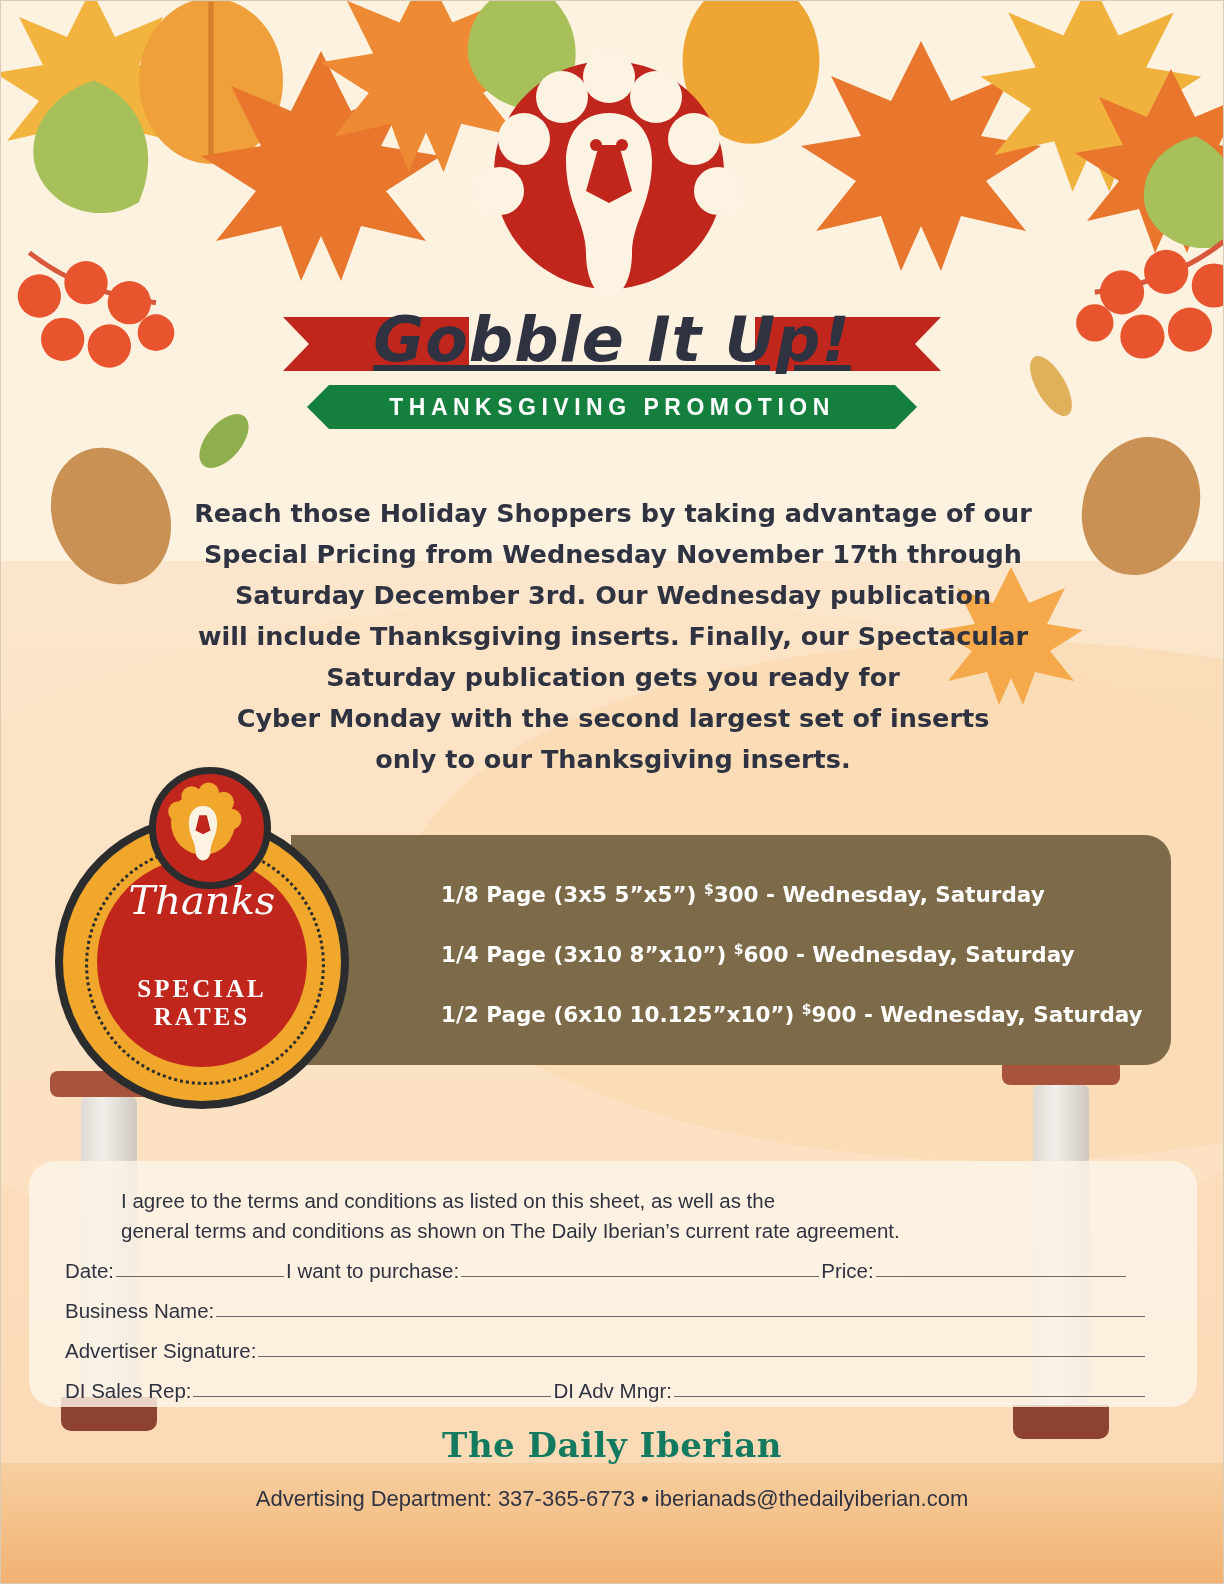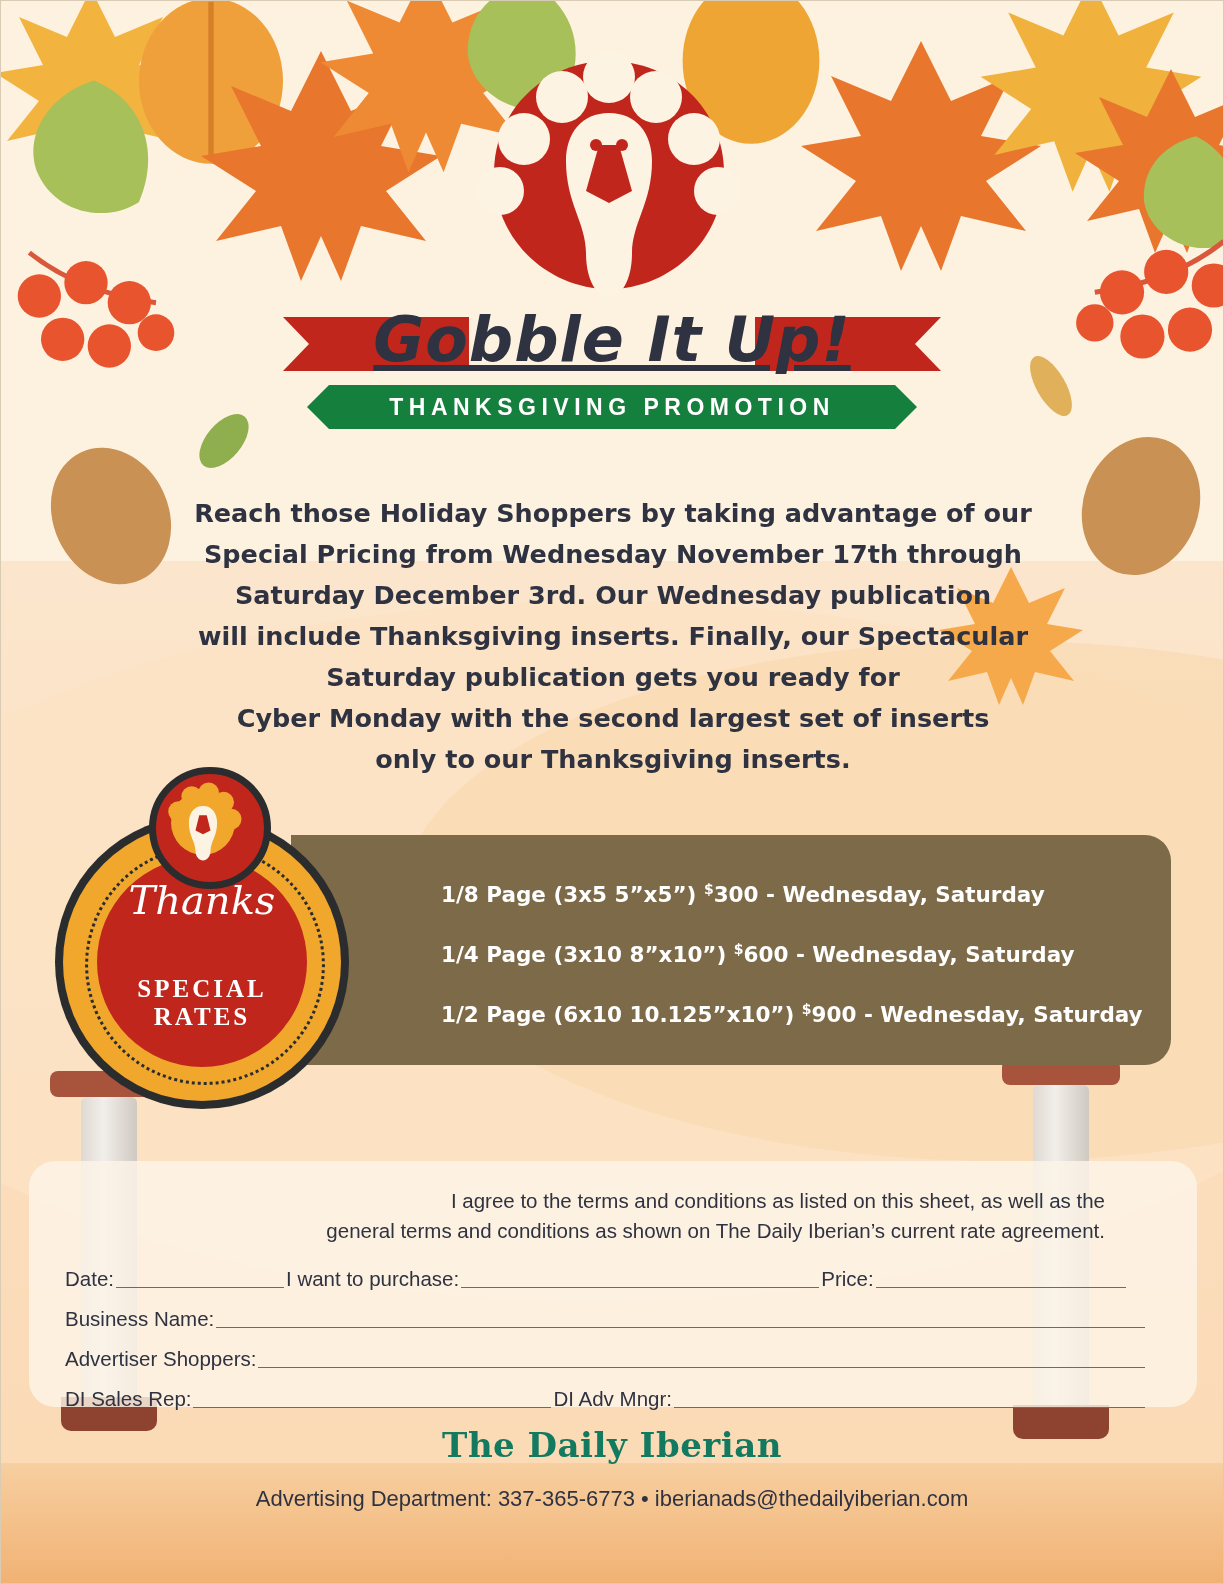--- a/index.html
+++ b/index.html
@@ -272,36 +272,36 @@
     width: 1168px;
     height: 246px;
     background: rgba(253,244,232,.82);
     border-radius: 26px;
   }
   .agree {
     position: absolute;
     left: 120px;
     top: 1185px;
     width: 984px;
-    text-align: right;
+    text-align: left;
     font-size: 20.5px;
     color: #2f3240;
     line-height: 30px;
   }
   .form-lines {
     position: absolute;
     left: 64px;
     top: 1258px;
     width: 1082px;
     font-size: 20.5px;
     color: #2f3240;
   }
   .form-row {
     display: flex;
-    align-items: center;
+    align-items: flex-start;
     height: 40px;
     white-space: nowrap;
   }
   .form-row .lbl { flex: none; }
   .rule {
     flex: 1 1 auto;
     border-bottom: 1px solid #6b6b6b;
     height: 17px;
     margin: 0 2px;
   }
@@ -554,21 +554,21 @@
       <span class="lbl">I want to purchase:</span>
       <span class="rule w-md"></span>
       <span class="lbl">Price:</span>
       <span class="rule w-lg"></span>
     </div>
     <div class="form-row">
       <span class="lbl">Business Name:</span>
       <span class="rule"></span>
     </div>
     <div class="form-row">
-      <span class="lbl">Advertiser Shoppers:</span>
+      <span class="lbl">Advertiser Signature:</span>
       <span class="rule"></span>
     </div>
     <div class="form-row">
       <span class="lbl">DI Sales Rep:</span>
       <span class="rule w-md"></span>
       <span class="lbl">DI Adv Mngr:</span>
       <span class="rule"></span>
     </div>
   </div>
 

